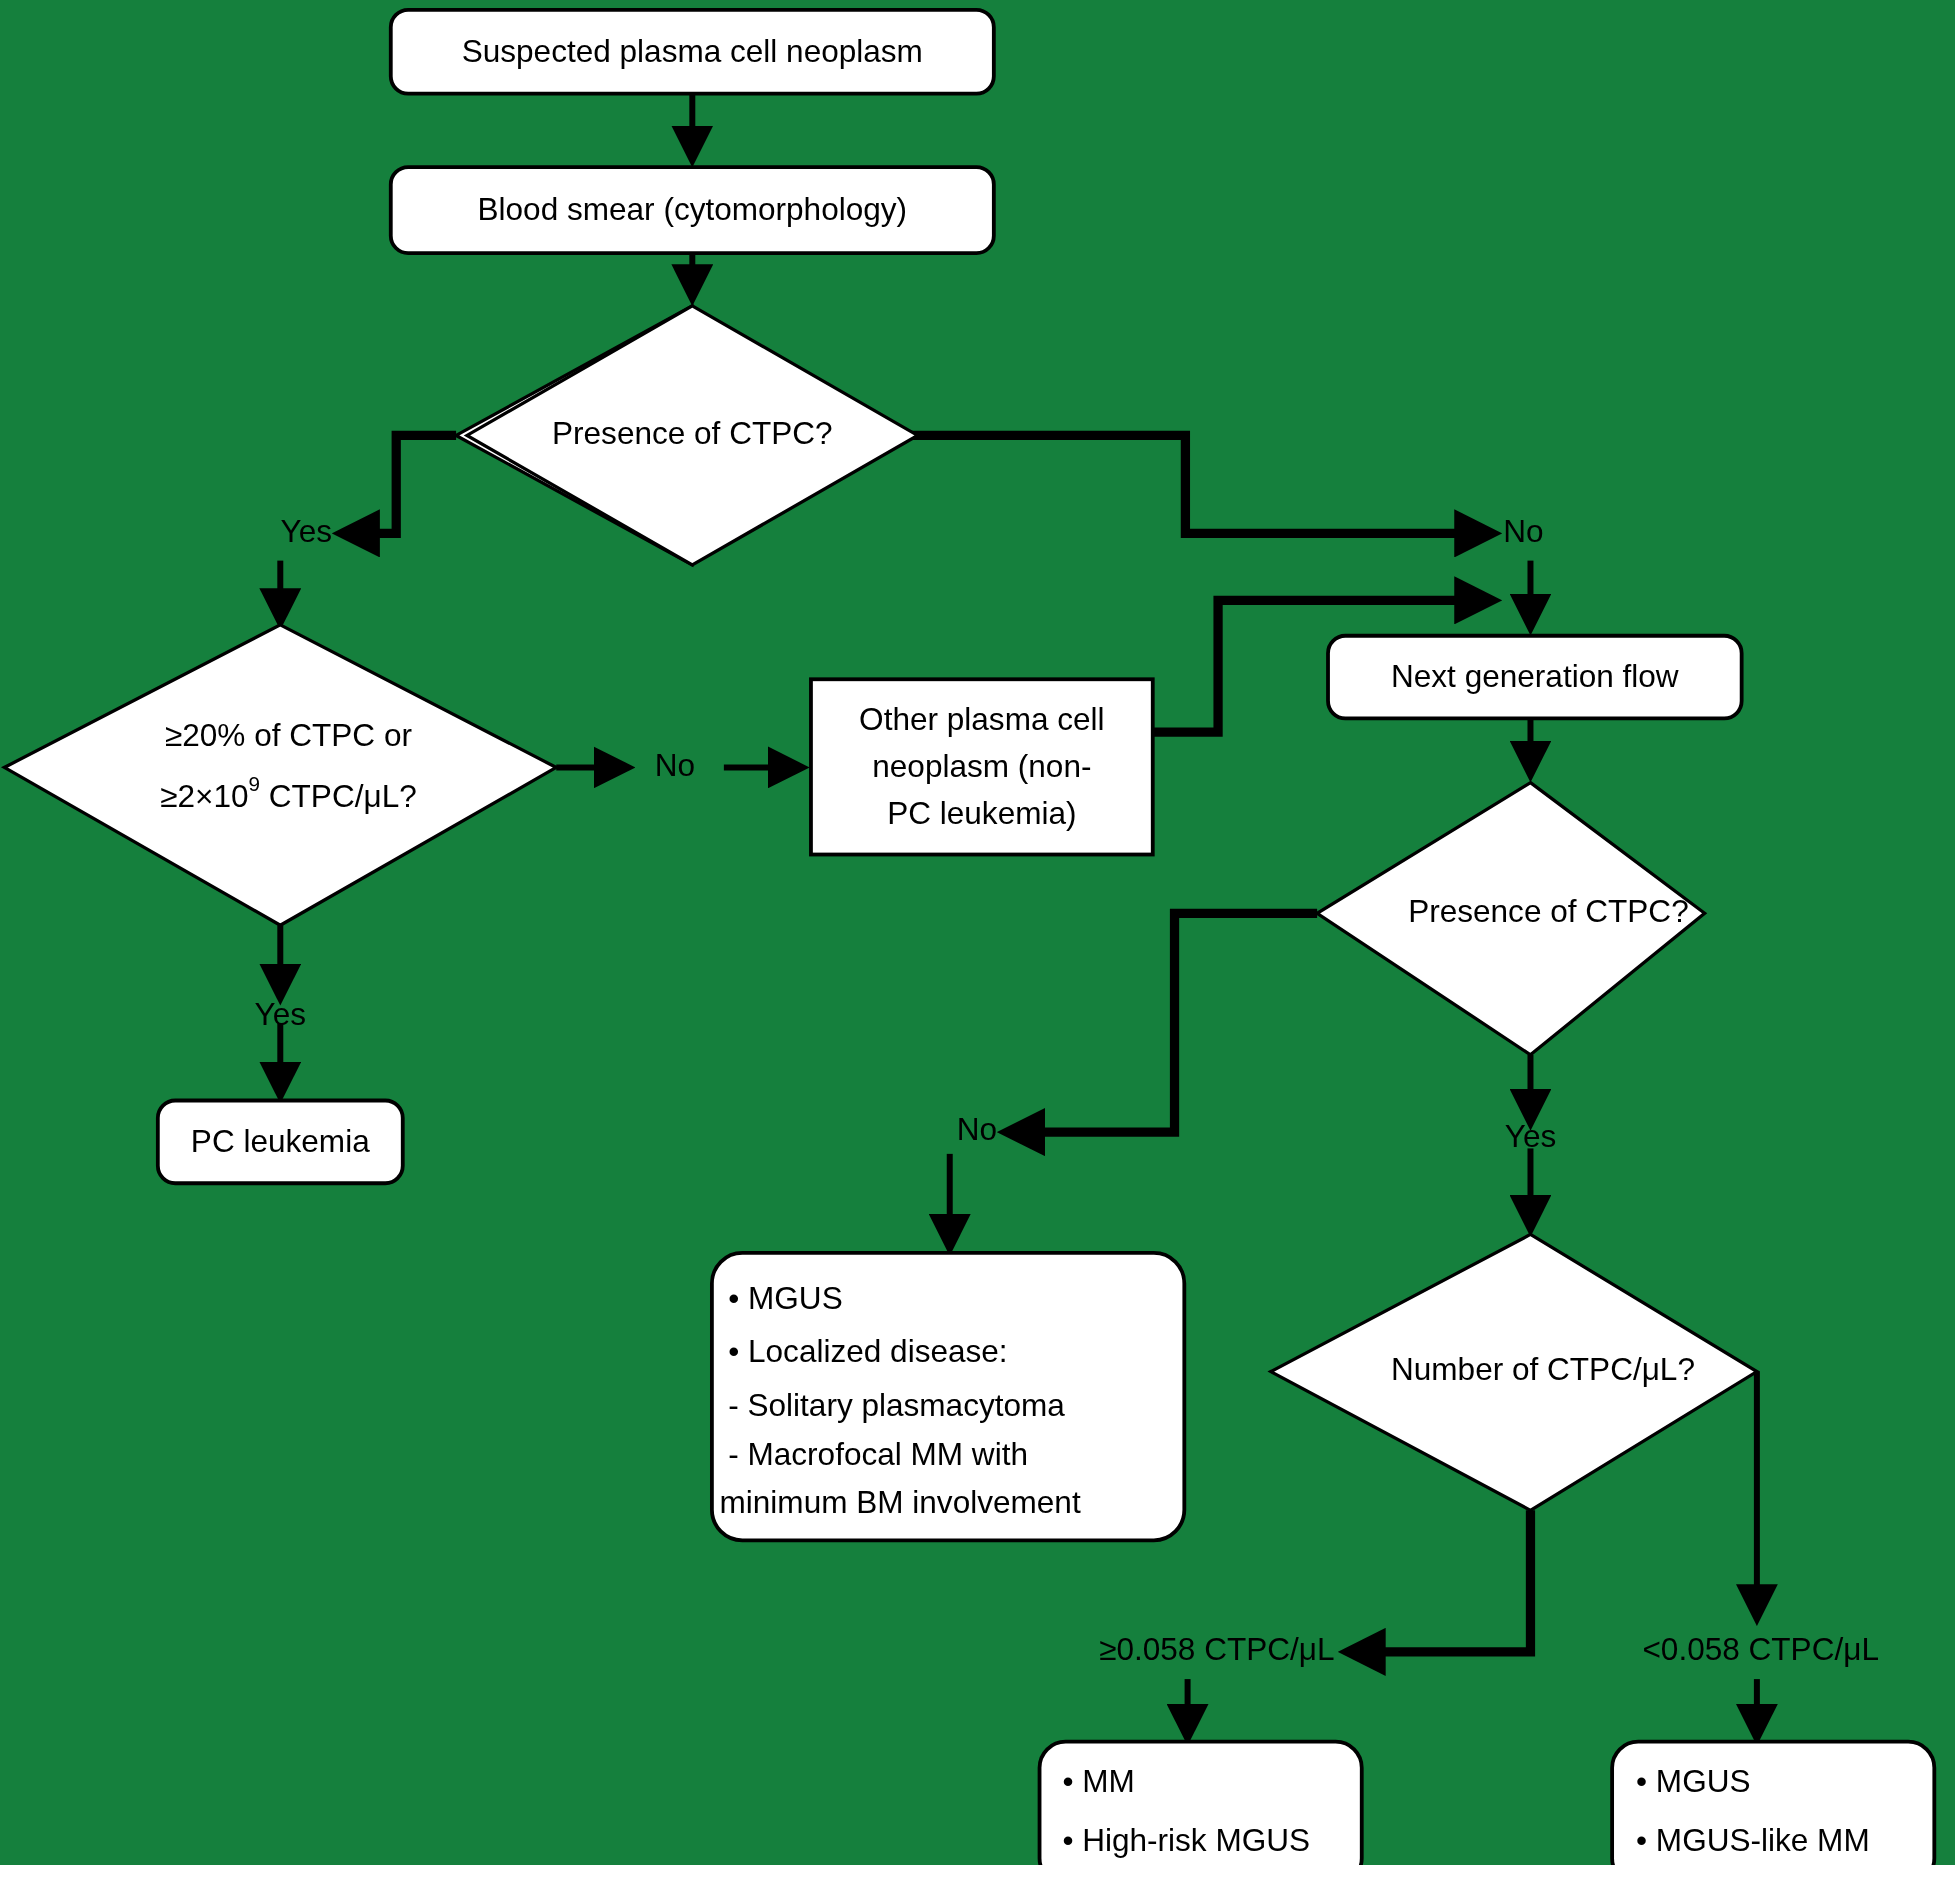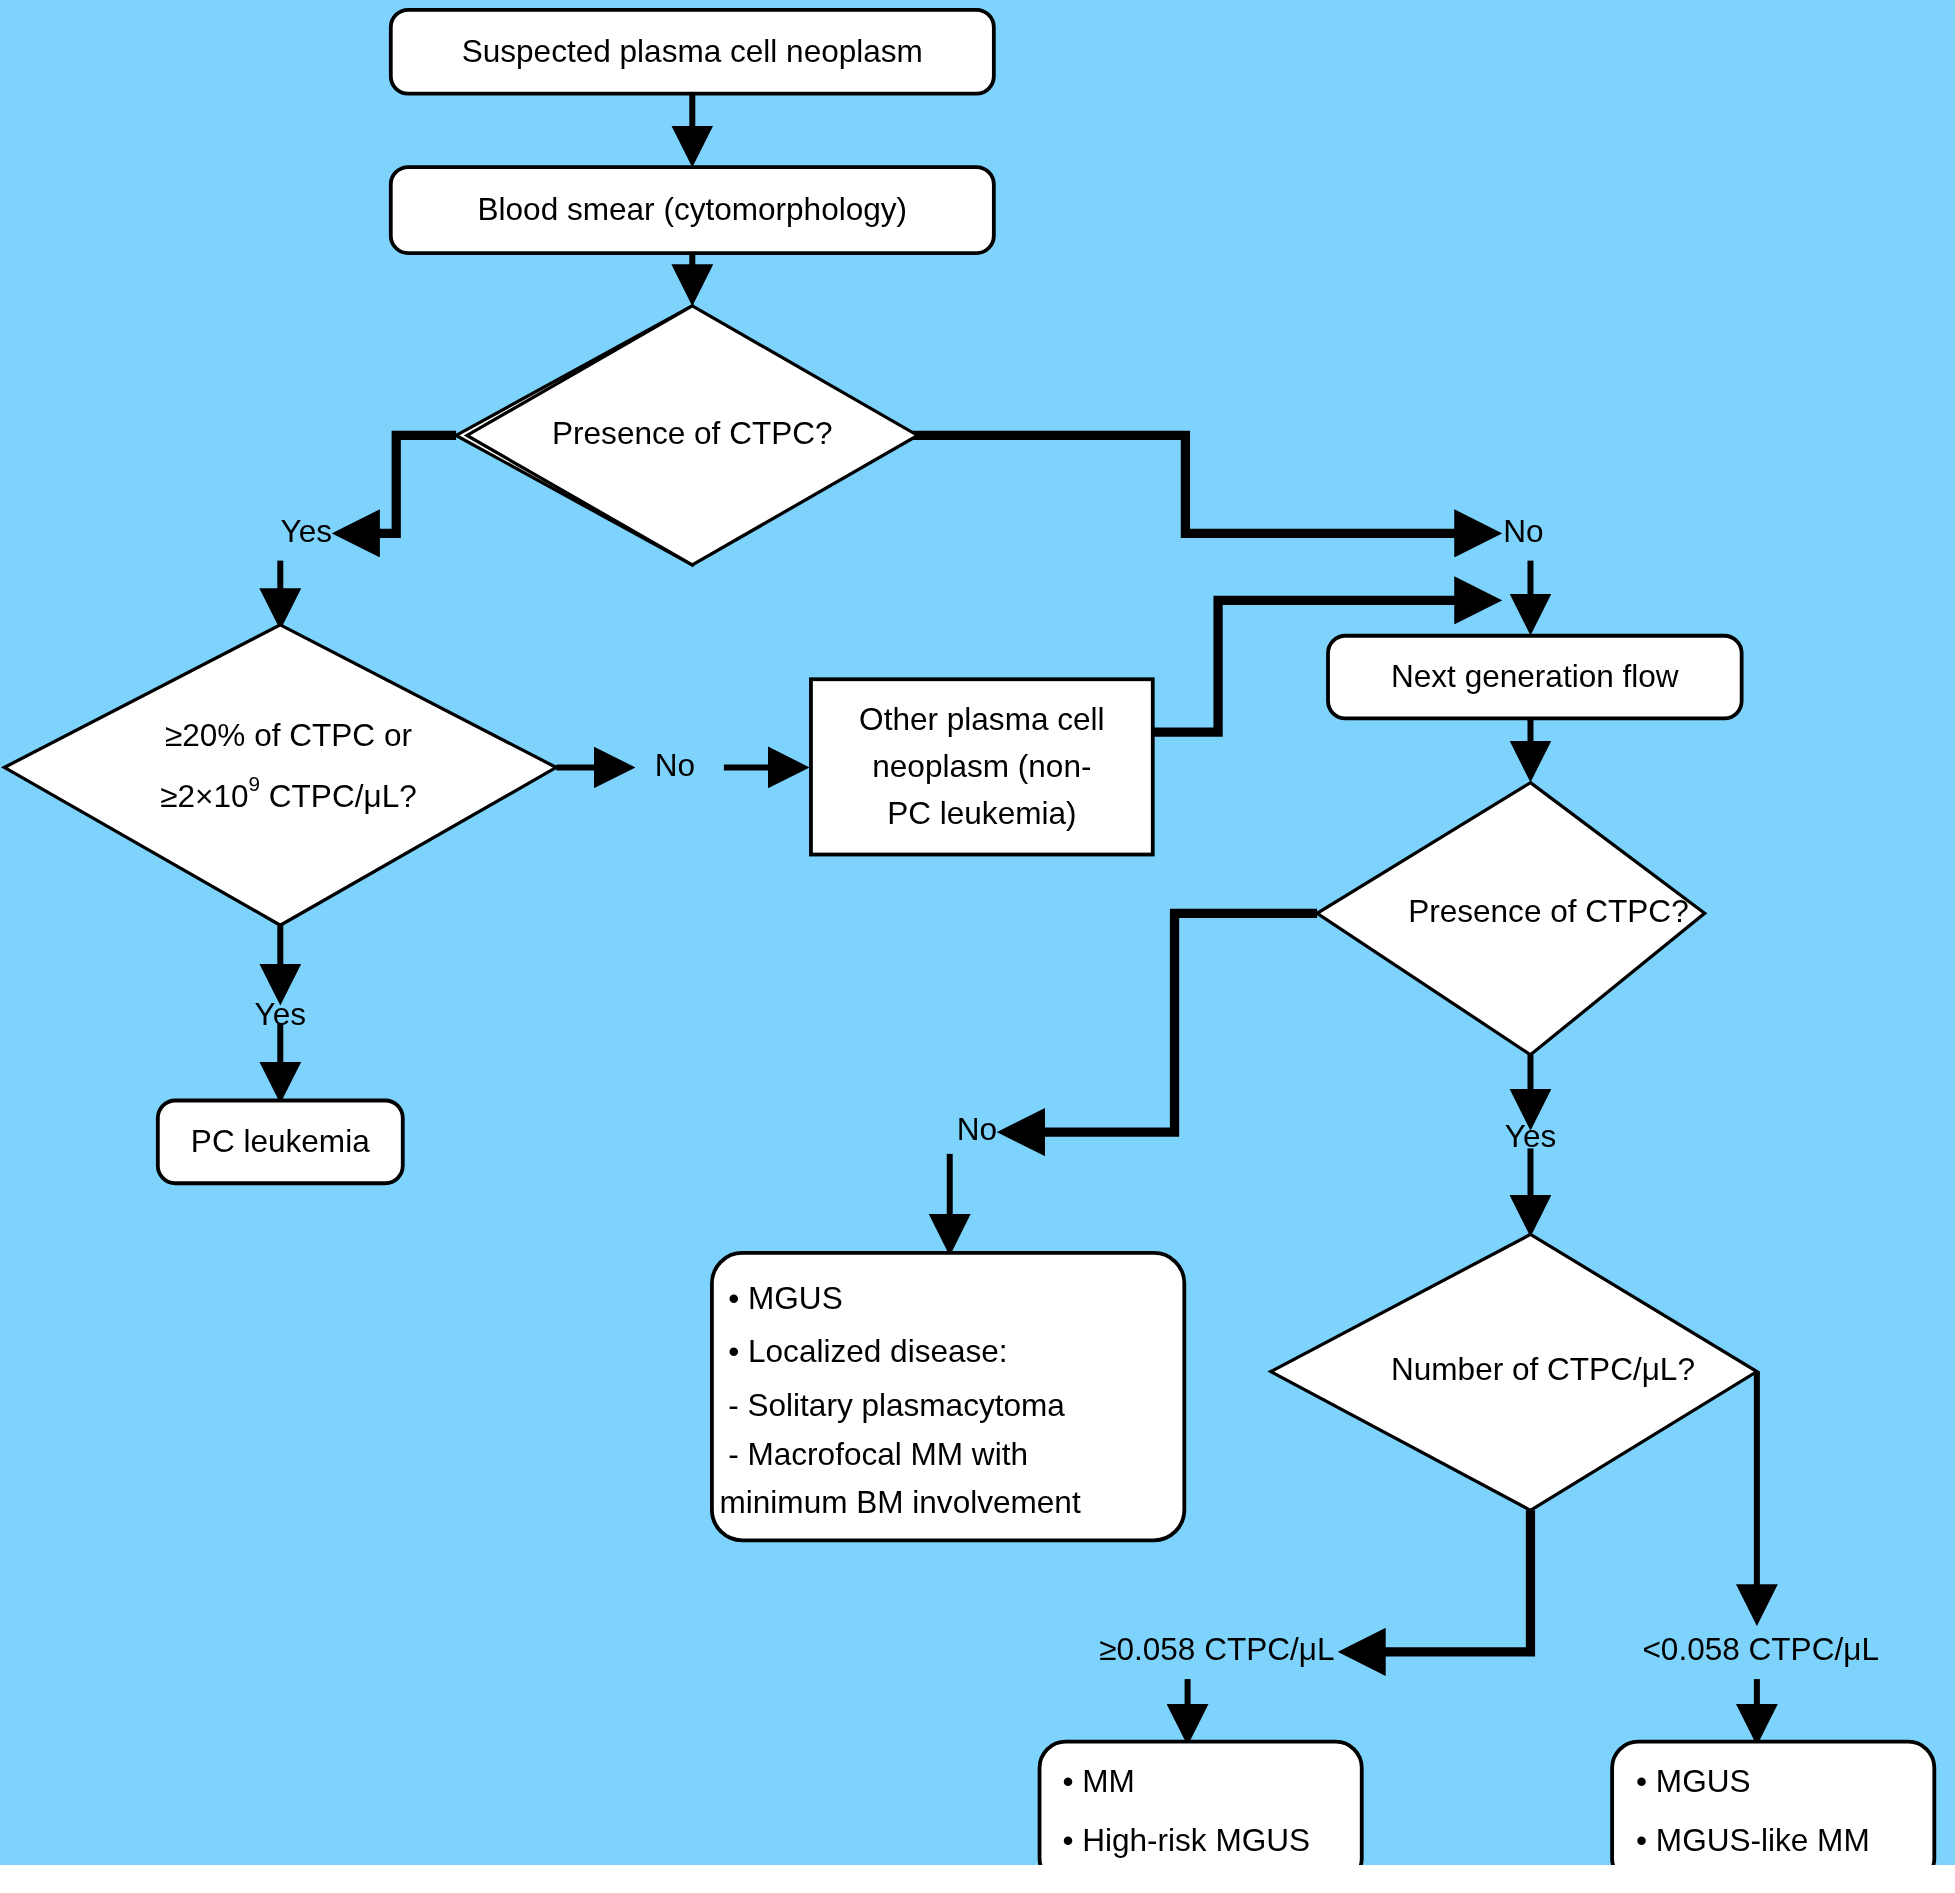--- a/index.html
+++ b/index.html
@@ -7,21 +7,21 @@
     padding: 0;
     background: #ffffff;
   }
   body {
     font-family: "Liberation Sans", sans-serif;
   }
   #flowchart-root {
     position: relative;
     width: 1955px;
     height: 1865px;
-    background: #7dd3fc;
+    background: #15803d;
     overflow: hidden;
   }
   svg.fc {
     display: block;
     width: 1955px;
     height: 1893px;
   }
   .node-shape {
     fill: #ffffff;
     stroke: #000000;

